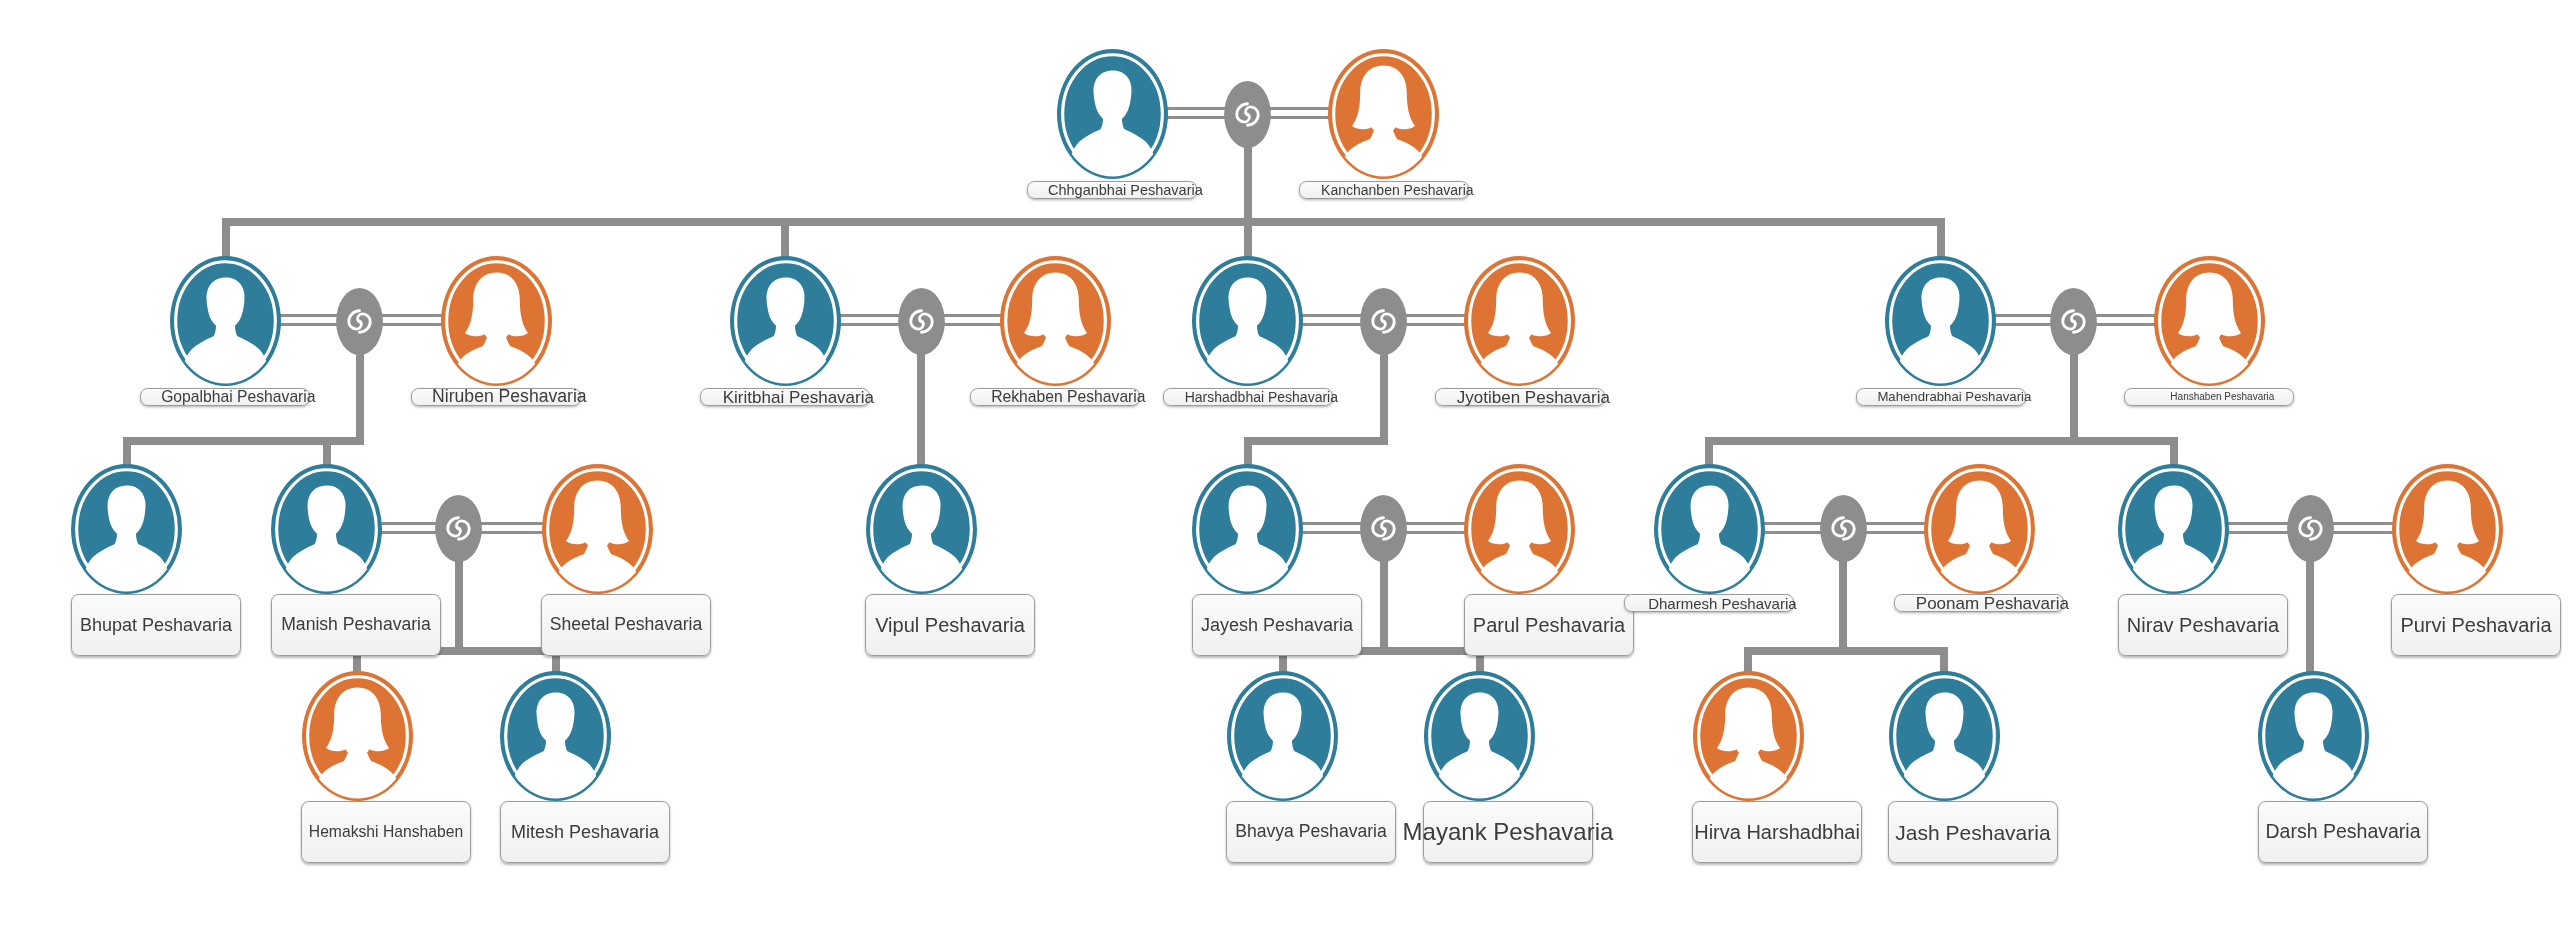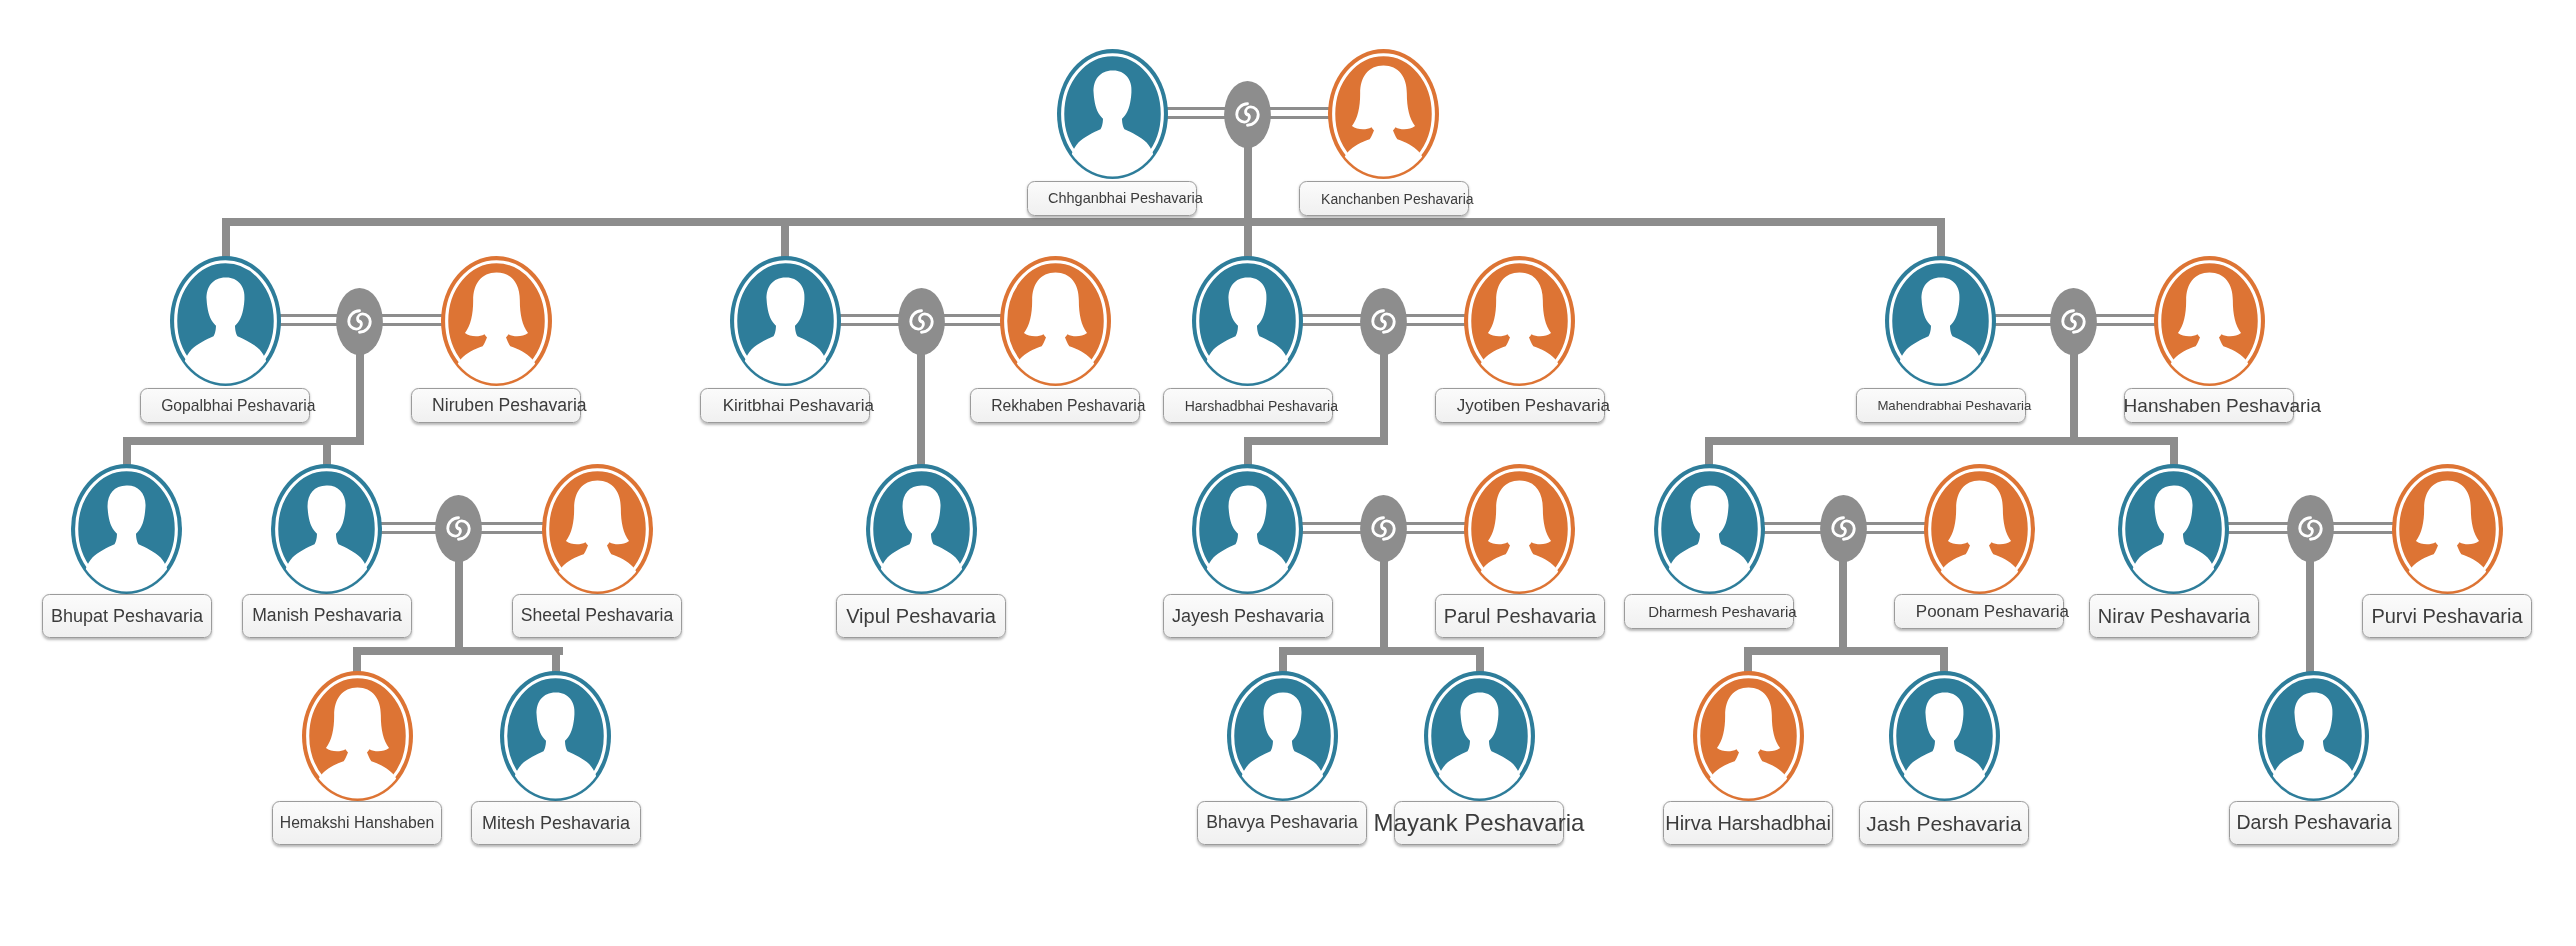--- a/index.html
+++ b/index.html
@@ -15,22 +15,22 @@
   .avatar{position:absolute;width:111px;height:130px;z-index:3;}
   .avatar.male{color:var(--male);}
   .avatar.female{color:var(--female);}
   .mnode{position:absolute;width:47px;height:67px;z-index:2;}
   .plabel{position:absolute;width:170px;box-sizing:border-box;z-index:4;
       background:linear-gradient(var(--label-bg1),var(--label-bg2));
       border:1.3px solid var(--label-border);border-radius:7.6px;
       display:flex;align-items:center;justify-content:center;
       color:var(--label-text);box-shadow:0 1.3px 2.5px rgba(0,0,0,.28);padding:0 6.3px;}
   .plabel span{display:inline-block;white-space:nowrap;line-height:1;}
-  .lb-sm{height:35px;padding-left:33px;}
-  .lb-lg{height:44px;}
+  .lb-sm{height:18px;padding-left:33px;}
+  .lb-lg{height:62px;margin-left:29px;}
   #defs{position:absolute;width:0;height:0;overflow:hidden;}
 </style>
 </head>
 <body>
 
 <svg id="defs" aria-hidden="true">
   <defs>
     <clipPath id="avclip">
         <ellipse cx="88" cy="103" rx="84" ry="99"></ellipse>
       </clipPath>
@@ -241,21 +241,21 @@
   <div class="plabel lb-sm" style="left:1163px;top:388px">
       <span style="font-size: 14px;">Harshadbhai Peshavaria</span>
     </div>
   <div class="plabel lb-sm" style="left:1435px;top:388px">
       <span style="font-size: 17px;">Jyotiben Peshavaria</span>
     </div>
   <div class="plabel lb-sm" style="left:1856px;top:388px">
       <span style="font-size: 13.2px;">Mahendrabhai Peshavaria</span>
     </div>
   <div class="plabel lb-sm" style="left:2124px;top:388px">
-      <span style="font-size: 19px; text-align: center;">Hanshaben Peshavaria</span>
+      <span style="font-size: 10px; text-align: center;">Hanshaben Peshavaria</span>
     </div>
 
   <div class="plabel lb-lg" style="left:42px;top:594px">
       <span style="font-size: 18px;">Bhupat Peshavaria</span>
     </div>
   <div class="plabel lb-lg" style="left:242px;top:594px">
       <span style="font-size: 17.6px;">Manish Peshavaria</span>
     </div>
   <div class="plabel lb-lg" style="left:512px;top:594px">
       <span style="font-size: 17.6px;">Sheetal Peshavaria</span>

